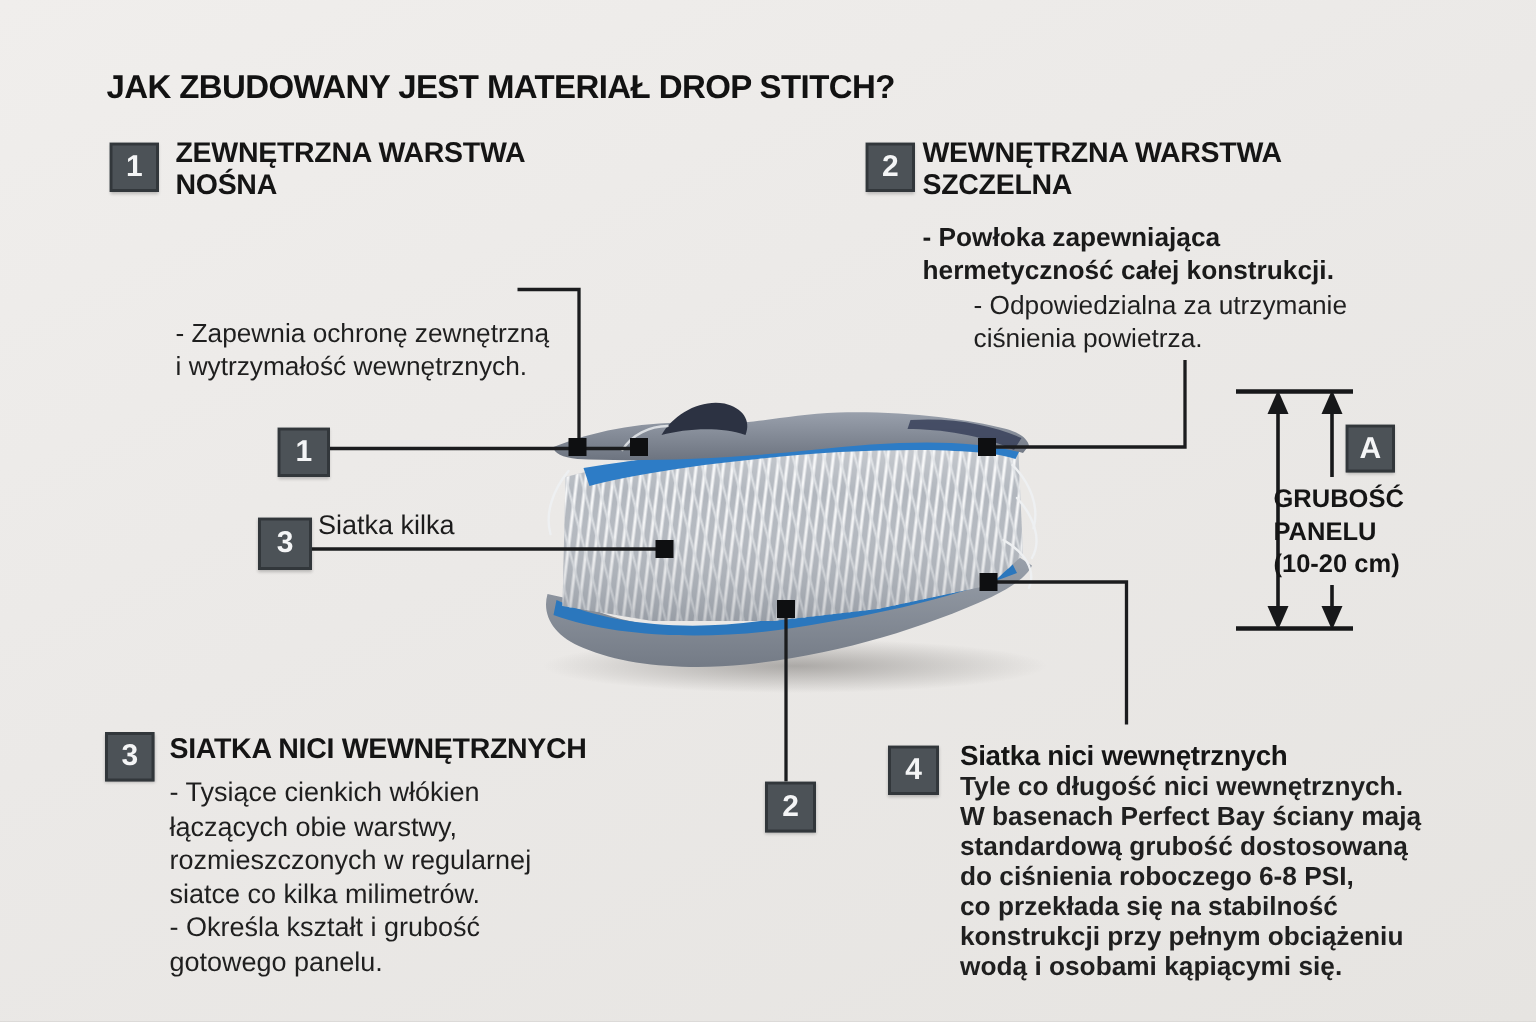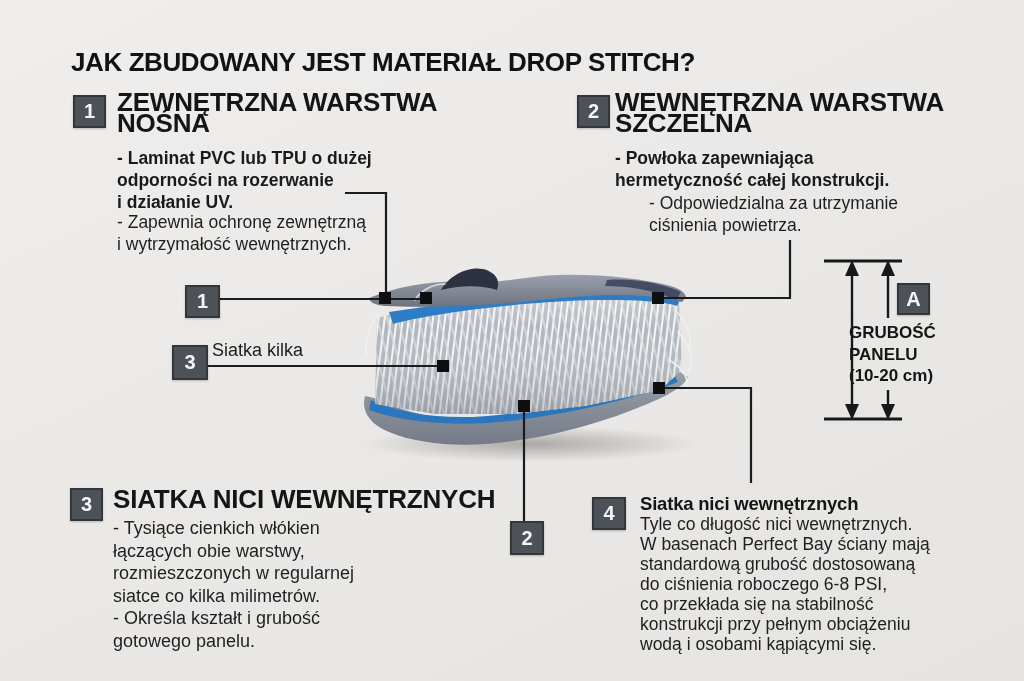--- a/index.html
+++ b/index.html
@@ -5,49 +5,49 @@
   html,body{margin:0;padding:0;background:#d8d6d4;}
   .canvas{
     position:relative;width:1024px;height:681px;overflow:hidden;
     background:linear-gradient(155deg,#f0eeec 0%,#ebe9e7 45%,#e6e4e1 100%);
     font-family:"Liberation Sans","DejaVu Sans",sans-serif;
     color:#181818;
   }
   .pre{white-space:pre-line;}
   .title{
     position:absolute;left:71px;top:30px;
-    font-size:26px;font-weight:700;letter-spacing:-0.4px;color:#121212;
+    font-size:22px;font-weight:700;letter-spacing:-0.4px;color:#121212;
   }
   .badge{
     position:absolute;background:#4c5257;color:#f4f5f6;
     display:flex;align-items:center;justify-content:center;
     font-size:20px;font-weight:700;
     box-shadow:inset 0 0 0 2px rgba(24,27,31,.5),0 1px 2px rgba(0,0,0,.22);
   }
-  .sec-head{position:absolute;font-size:26px;line-height:21px;font-weight:700;letter-spacing:-0.2px;color:#151515;}
+  .sec-head{position:absolute;font-size:19px;line-height:21px;font-weight:700;letter-spacing:-0.2px;color:#151515;}
   .sec-lead{position:absolute;font-size:17.5px;line-height:22px;font-weight:700;color:#1a1a1a;}
   .sec-body{position:absolute;font-size:17.5px;line-height:21.5px;font-weight:400;color:#1f1f1f;}
 
   .s1-badge{left:73px;top:95px;width:33px;height:33px;}
   .s1-head{left:117px;top:92px;}
   .s1-lead{left:117px;top:147px;}
   .s1-body{left:117px;top:212px;}
 
   .s2-badge{left:577px;top:95px;width:33px;height:33px;}
   .s2-head{left:615px;top:92px;}
   .s2-lead{left:615px;top:147px;}
   .s2-body{left:649px;top:192px;line-height:22px;}
 
   .s3-badge{left:70px;top:488px;width:33px;height:33px;}
   .s3-head{left:113px;top:489px;}
   .s3-body{left:113px;top:517px;font-size:18px;line-height:22.6px;}
 
   .s4-badge{left:592px;top:497px;width:34px;height:33px;}
   .s4-head{left:640px;top:493px;font-size:18.5px;line-height:21px;}
-  .s4-body{left:640px;top:514px;line-height:20px;}
+  .s4-body{left:640px;top:514px;line-height:20px;font-weight:bold;}
 
   .m1-badge{left:185px;top:285px;width:35px;height:33px;z-index:5;}
   .m3-badge{left:172px;top:345px;width:36px;height:35px;z-index:5;}
   .m2-badge{left:510px;top:521px;width:34px;height:34px;z-index:5;}
   .mA-badge{left:897px;top:283px;width:33px;height:32px;z-index:5;}
 
   .mesh-label{position:absolute;left:212px;top:340px;font-size:18px;font-weight:400;color:#1c1c1c;z-index:5;}
   .dim-label{
     position:absolute;left:849px;top:322px;width:132px;text-align:left;
     font-size:17px;line-height:21.5px;font-weight:700;color:#151515;z-index:5;
@@ -60,23 +60,20 @@
 
 <div class="canvas">
 
   <h1 class="title">JAK ZBUDOWANY JEST MATERIAŁ DROP STITCH?</h1>
 
   <div class="badge s1-badge">
     <span>1</span>
   </div>
   <div class="sec-head pre s1-head">ZEWNĘTRZNA WARSTWA
 NOŚNA</div>
-  <div class="sec-lead pre s1-lead">- Laminat PVC lub TPU o dużej
-odporności na rozerwanie
-i działanie UV.</div>
   <div class="sec-body pre s1-body">- Zapewnia ochronę zewnętrzną
 i wytrzymałość wewnętrznych.</div>
 
   <div class="badge s2-badge">
     <span>2</span>
   </div>
   <div class="sec-head pre s2-head">WEWNĘTRZNA WARSTWA
 SZCZELNA</div>
   <div class="sec-lead pre s2-lead">- Powłoka zapewniająca
 hermetyczność całej konstrukcji.</div>

